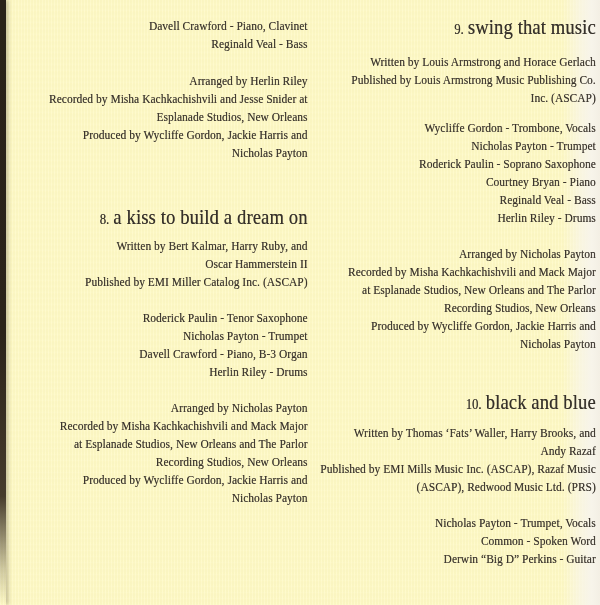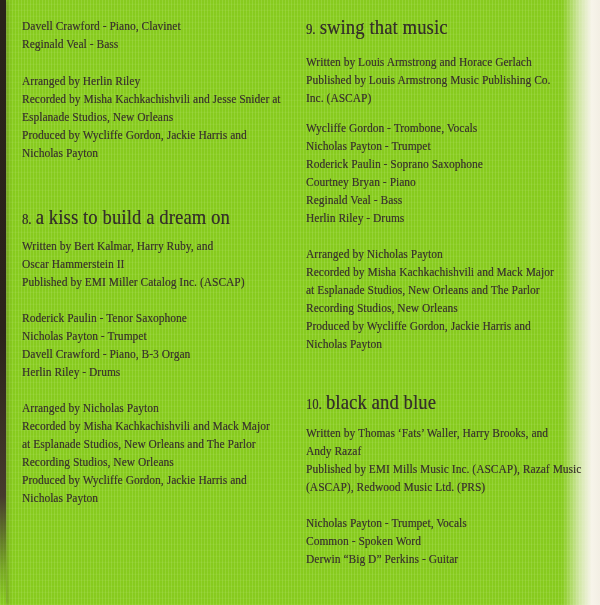--- a/index.html
+++ b/index.html
@@ -3,21 +3,22 @@
 <meta charset="utf-8">
 <style>
   html, body { margin: 0; padding: 0; }
   body {
     width: 600px; height: 605px;
     position: relative; overflow: hidden;
     font-family: "Liberation Serif", serif;
   }
   .page {
     position: absolute; inset: 0;
-    background-color: #84cc16;
+    background-color: #fef9c3;
+    text-align: right;
   }
   
   .page::before {
     content: ""; position: absolute; inset: 0; pointer-events: none;
     background-image:
       repeating-linear-gradient(90deg, rgba(255,255,255,0.5) 0px, rgba(255,255,255,0) 1px, rgba(186,176,155,0.16) 2px, rgba(255,255,255,0) 3px),
       repeating-linear-gradient(0deg, rgba(255,255,255,0.18) 0px, rgba(255,255,255,0) 2px, rgba(200,190,168,0.07) 4px, rgba(255,255,255,0) 6px);
     opacity: 0.5;
   }
   

